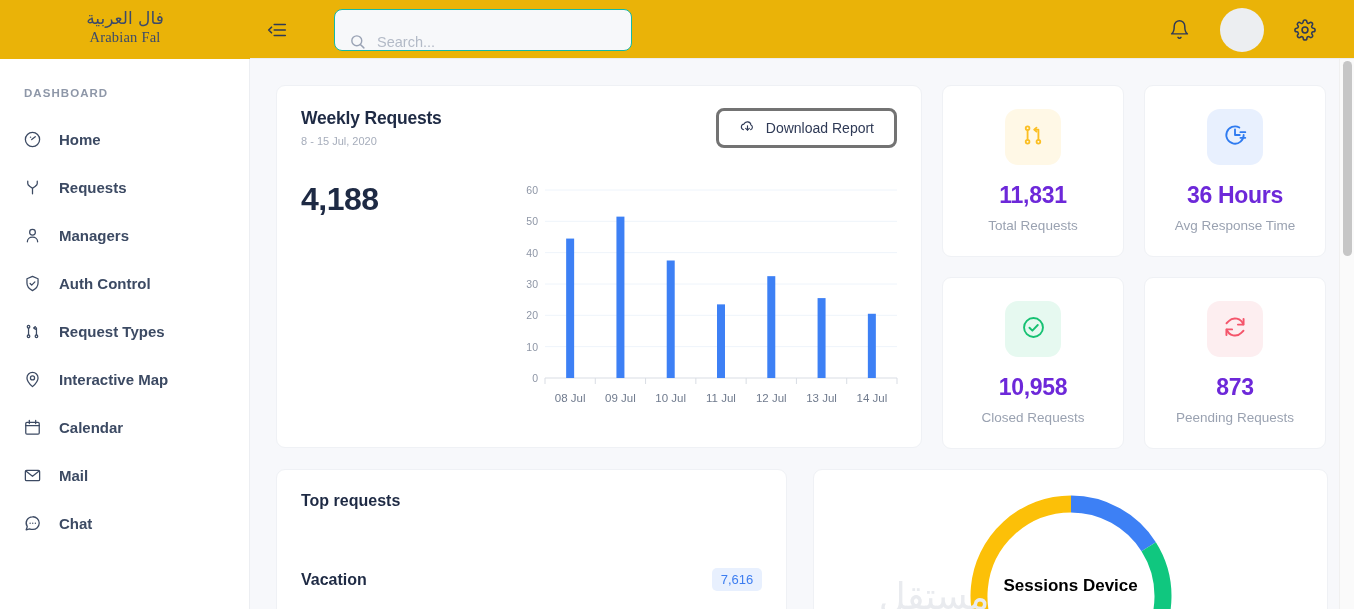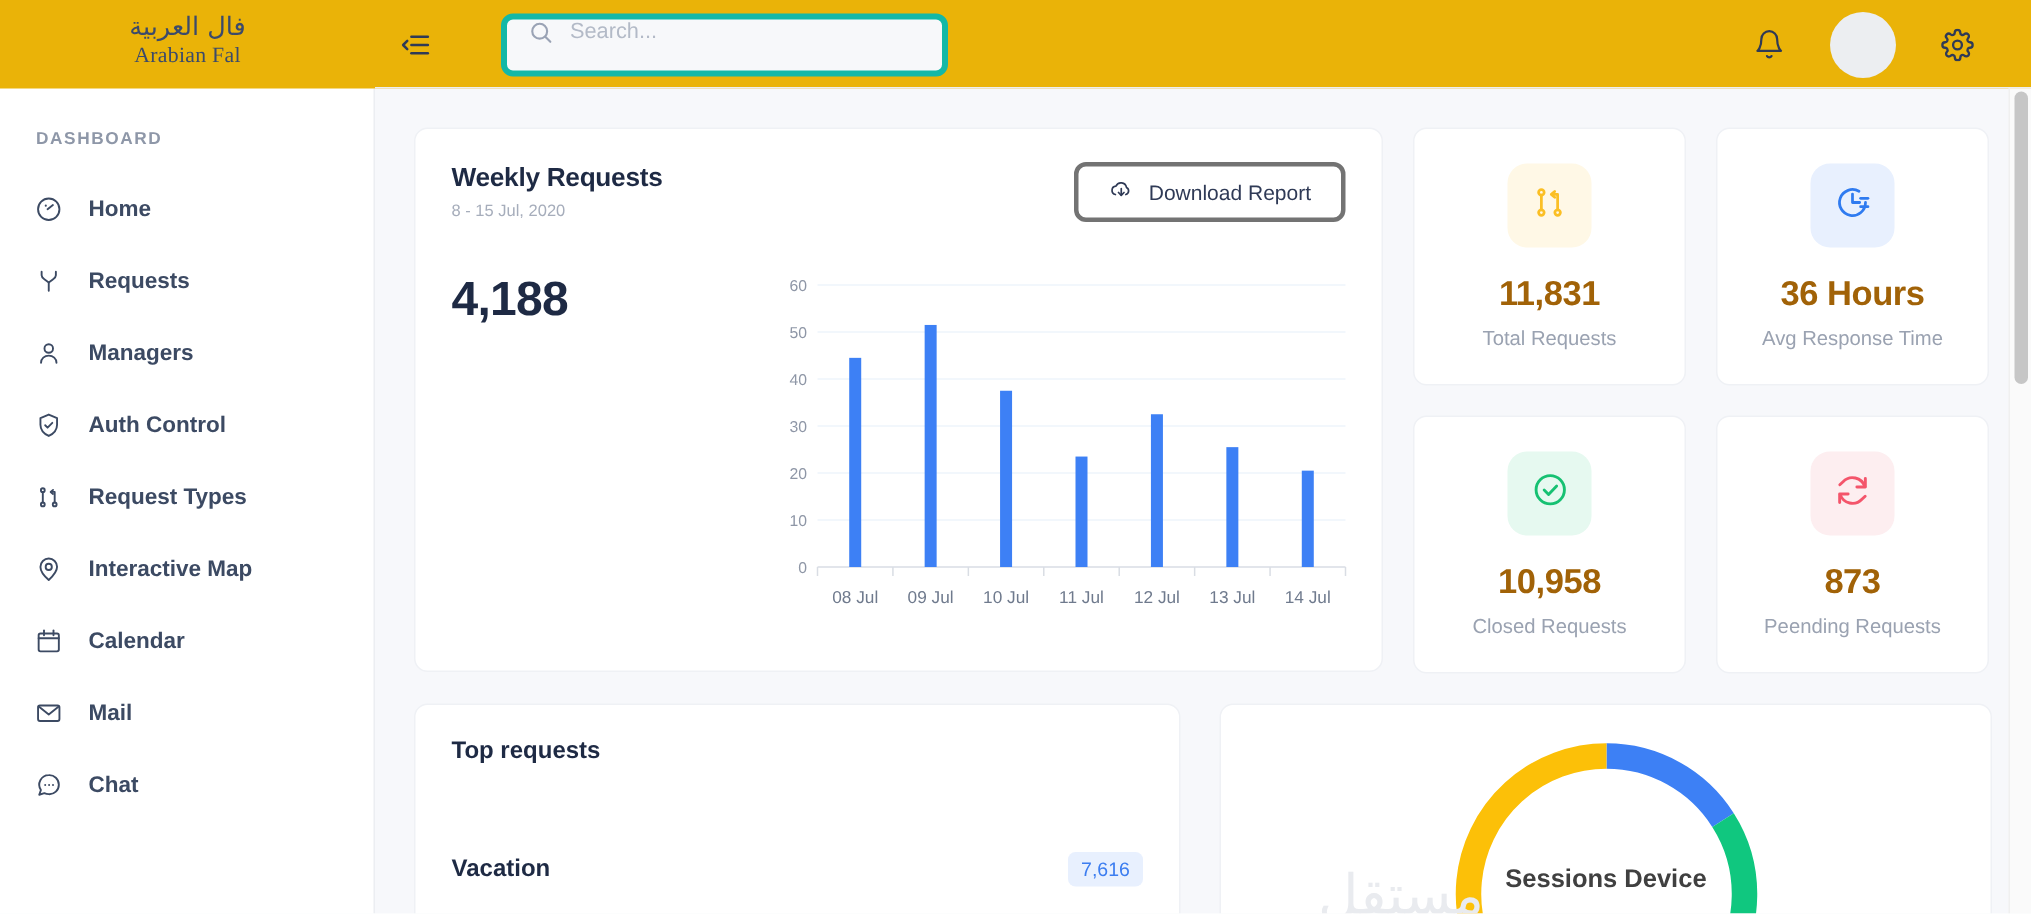--- a/index.html
+++ b/index.html
@@ -38,23 +38,23 @@
   }
   .collapse-btn {
     width: 30px; height: 30px; margin-left: 12px;
     display: flex; align-items: center; justify-content: center;
     cursor: pointer; color: #2f3a56;
   }
   .search-box {
     margin-left: 42px;
     width: 298px; height: 42px;
     background: #f7f8fa;
-    border: 4px solid #14b8a6;
+    border: 1px solid #14b8a6;
     border-radius: 8px;
-    display: flex; align-items: flex-start;
+    display: flex; align-items: flex-end;
     padding: 0 14px;
     gap: 11px;
   }
   .search-box .s-icon { color: #9aa3b5; display: flex; }
   .search-input {
     border: none; outline: none; background: transparent;
     font-family: "Liberation Sans", sans-serif;
     font-size: 14.5px; color: #6c7689; width: 100%;
   }
   .search-input::placeholder { color: #b3bac7; }
@@ -129,37 +129,37 @@
   .stats-row { display: flex; gap: 20px; }
   .stat-card {
     width: 182px; height: 172px;
     display: flex; flex-direction: column; align-items: center; justify-content: center;
   }
   .stat-ico {
     width: 56px; height: 56px; border-radius: 13px;
     display: flex; align-items: center; justify-content: center;
     margin-bottom: 17px;
   }
-  .stat-val { font-size: 23px; font-weight: 700; color: #a16207; letter-spacing: -0.3px; }
+  .stat-val { font-size: 23px; font-weight: 700; color: #6d28d9; letter-spacing: -0.3px; }
   .stat-lbl { font-size: 13.5px; color: #9aa2b1; margin-top: 9px; }
 
   .grid-bottom { display: flex; gap: 26px; margin-top: 20px; }
   .top-req-card { width: 516px; height: 200px; padding: 22px 24px; }
   .sessions-card { width: 520px; height: 200px; position: relative; overflow: hidden; }
   .tr-title { font-size: 16px; font-weight: 700; color: #1e2a44; }
   .tr-row { display: flex; align-items: center; margin-top: 58px; gap: 17px; }
   .tr-name { font-size: 16px; font-weight: 700; color: #1e2a44; }
   .tr-badge {
     margin-left: auto; background: #e8f0fe; color: #3c7df0;
     font-size: 13px; border-radius: 5px; padding: 4px 9px;
   }
   .donut-wrap { position: absolute; left: 50%; transform: translateX(-50%); top: 16px; }
   .donut-label {
     position: absolute; left: 50%; top: 106px; transform: translateX(-50%);
-    font-size: 17px; font-weight: 700; color: #404040; white-space: nowrap;
+    font-size: 17px; font-weight: 700; color: #000000; white-space: nowrap;
   }
 
   
   .watermark {
     position: absolute; left: 589px; top: 519px;
     width: 190px; pointer-events: none;
     opacity: 1; z-index: 3;
     display: flex; flex-direction: column; align-items: center;
   }
   .wm-ar { font-family: "DejaVu Sans", sans-serif; font-size: 37px; color: #e9ebef; line-height: 1; direction: rtl; }

